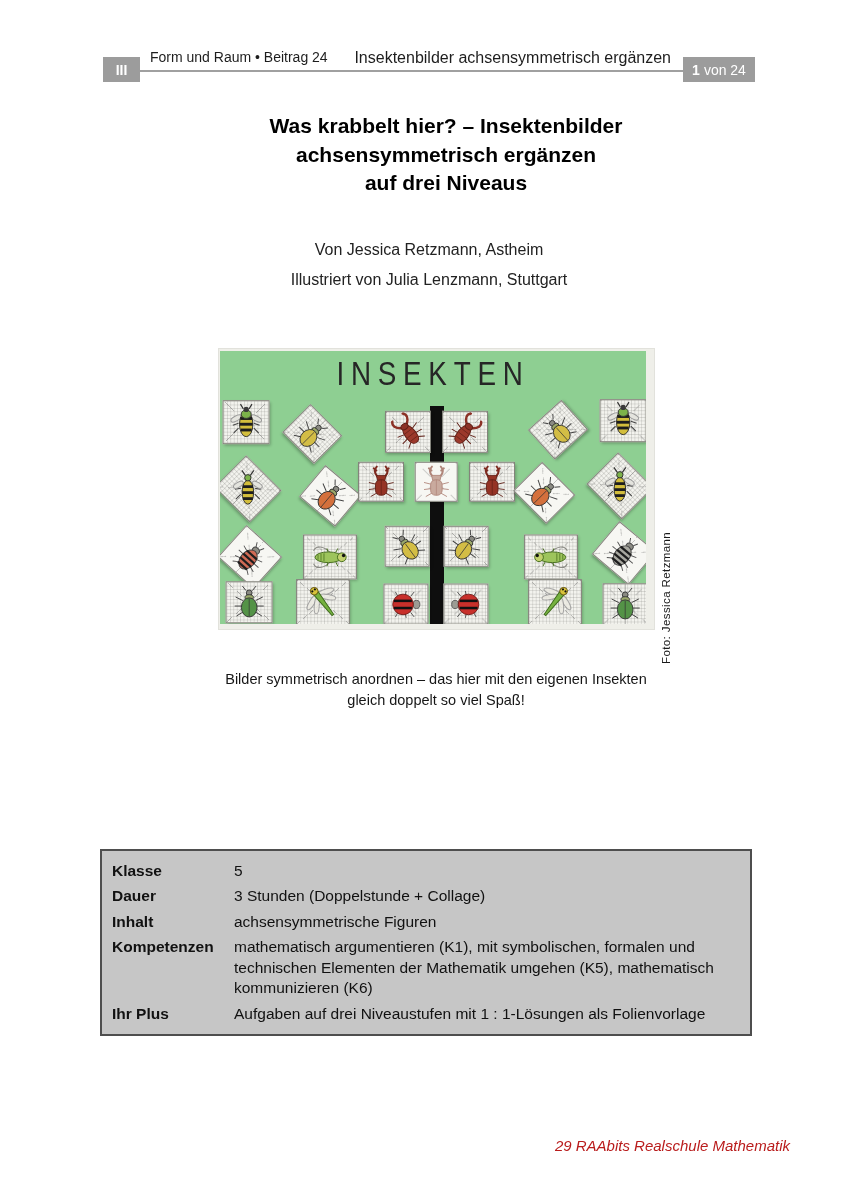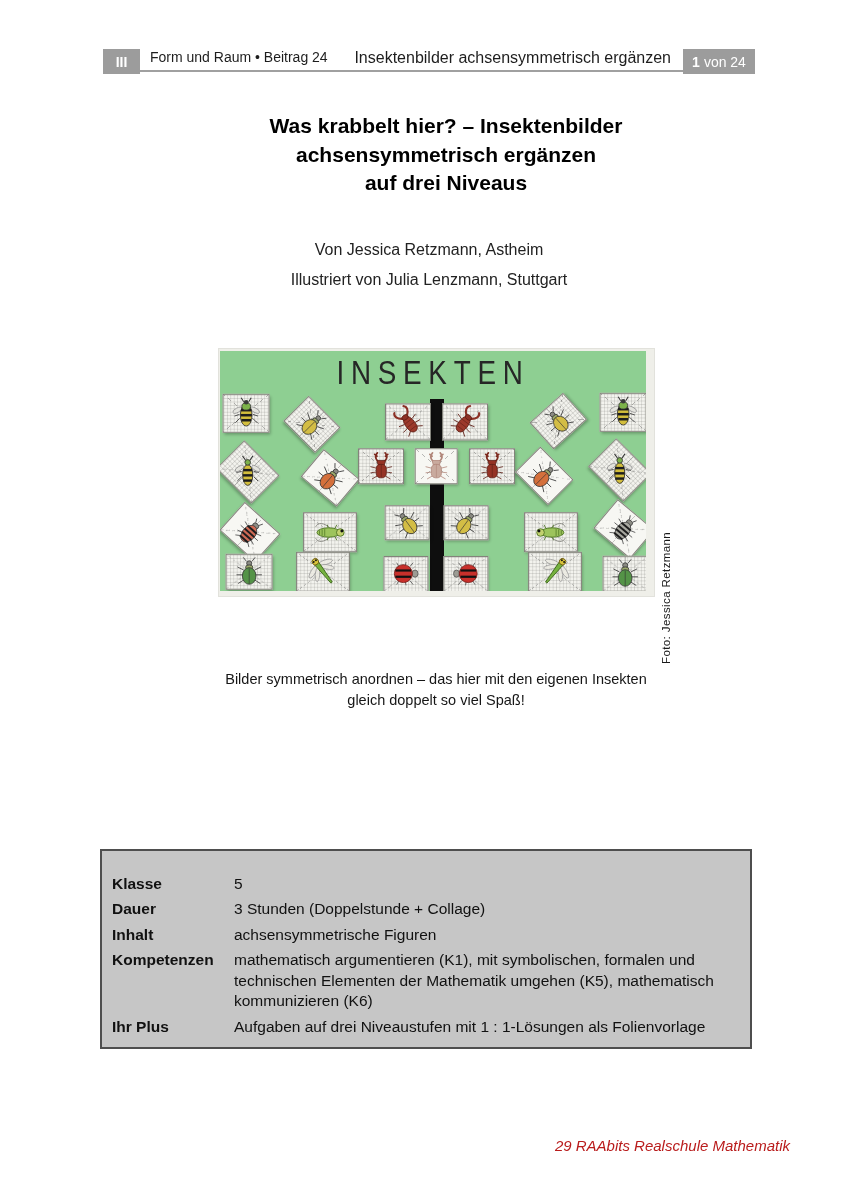--- a/index.html
+++ b/index.html
@@ -2,36 +2,36 @@
 <html style="--green: #8ecf92; --stripe: #0e0e0e; --paper: #f3f3ee;"><head>
 <meta charset="utf-8">
 <style>
   html,body{margin:0;padding:0;}
   body{width:848px;height:1200px;background:#fff;position:relative;
        font-family:"Liberation Sans",sans-serif;color:#1a1a1a;overflow:hidden;}
 
   
   .header{position:absolute;left:103px;top:45px;width:652px;height:25px;
           border-bottom:2px solid #a0a0a0;}
-  .hbox{position:absolute;top:4px;height:25px;background:#9c9c9c;color:#fff;
+  .hbox{position:absolute;top:12px;height:25px;background:#9c9c9c;color:#fff;
         display:flex;align-items:center;justify-content:center;font-size:14px;}
   .hbox-left{left:0;width:37px;font-weight:bold;}
   .hbox-right{right:0;width:72px;}
   .hbox-right b{font-weight:bold;margin-right:4px;}
   .hlabel1{position:absolute;left:47px;top:0;line-height:25px;font-size:14px;color:#1d1d1d;}
   .hlabel2{position:absolute;right:84px;top:0;line-height:25px;font-size:16px;color:#1d1d1d;}
 
   
   .title{position:absolute;left:120px;top:112px;width:652px;text-align:center;
          font-size:21px;font-weight:bold;line-height:28.5px;color:#000000;}
   .byline{position:absolute;left:103px;top:221px;width:652px;text-align:center;
           font-size:16px;line-height:30px;color:#222;margin-top:14px;}
 
   
-  .photo{position:absolute;left:218px;top:348px;width:437px;height:249px;
+  .photo{position:absolute;left:218px;top:348px;width:437px;height:282px;
          background:#efefe9;box-shadow:0 0 0 1px #e2e2dc inset;}
   .board{position:absolute;left:2px;top:3px;right:9px;bottom:6px;
          background:var(--green,#8ecf92);overflow:hidden;}
   .poster-title{position:absolute;top:2.5%;left:0;width:100%;text-align:center;
         font-size:29px;letter-spacing:7px;color:#262626;transform:scale(.96,1.12);
         font-weight:400;}
   .stripe{position:absolute;left:49.4%;top:20%;width:3.1%;bottom:0;
           background:var(--stripe,#0e0e0e);}
   .card{position:absolute;border:1px solid #83837b;box-sizing:border-box;
         background-color:var(--paper,#f3f3ee);
@@ -49,21 +49,21 @@
 
   .credit{position:absolute;left:660px;top:524px;height:140px;width:16px;
           writing-mode:vertical-rl;transform:rotate(180deg);
           font-size:11.5px;color:#1a1a1a;letter-spacing:.4px;}
   .caption{position:absolute;left:200px;top:669px;width:472px;
            font-size:14.5px;line-height:21px;color:#161616;
            text-align:justify;text-align-last:center;}
 
   
   .itable{position:absolute;left:100px;top:849px;width:652px;box-sizing:border-box;
-          border:2px solid #4e4e4e;background:#c6c6c6;padding:20px 0 7px;}
+          border:2px solid #4e4e4e;background:#c6c6c6;padding:7px 0 7px;}
   .trow{display:grid;grid-template-columns:122px 1fr;padding:2.5px 14px 2.5px 10px;
         font-size:15.5px;line-height:20.5px;color:#111;}
   .tlabel{font-weight:bold;}
 
   
   .footer{position:absolute;right:58px;top:1137px;font-style:italic;
           font-size:15px;color:#b91c1c;}
 </style>
 </head>
 <body>

